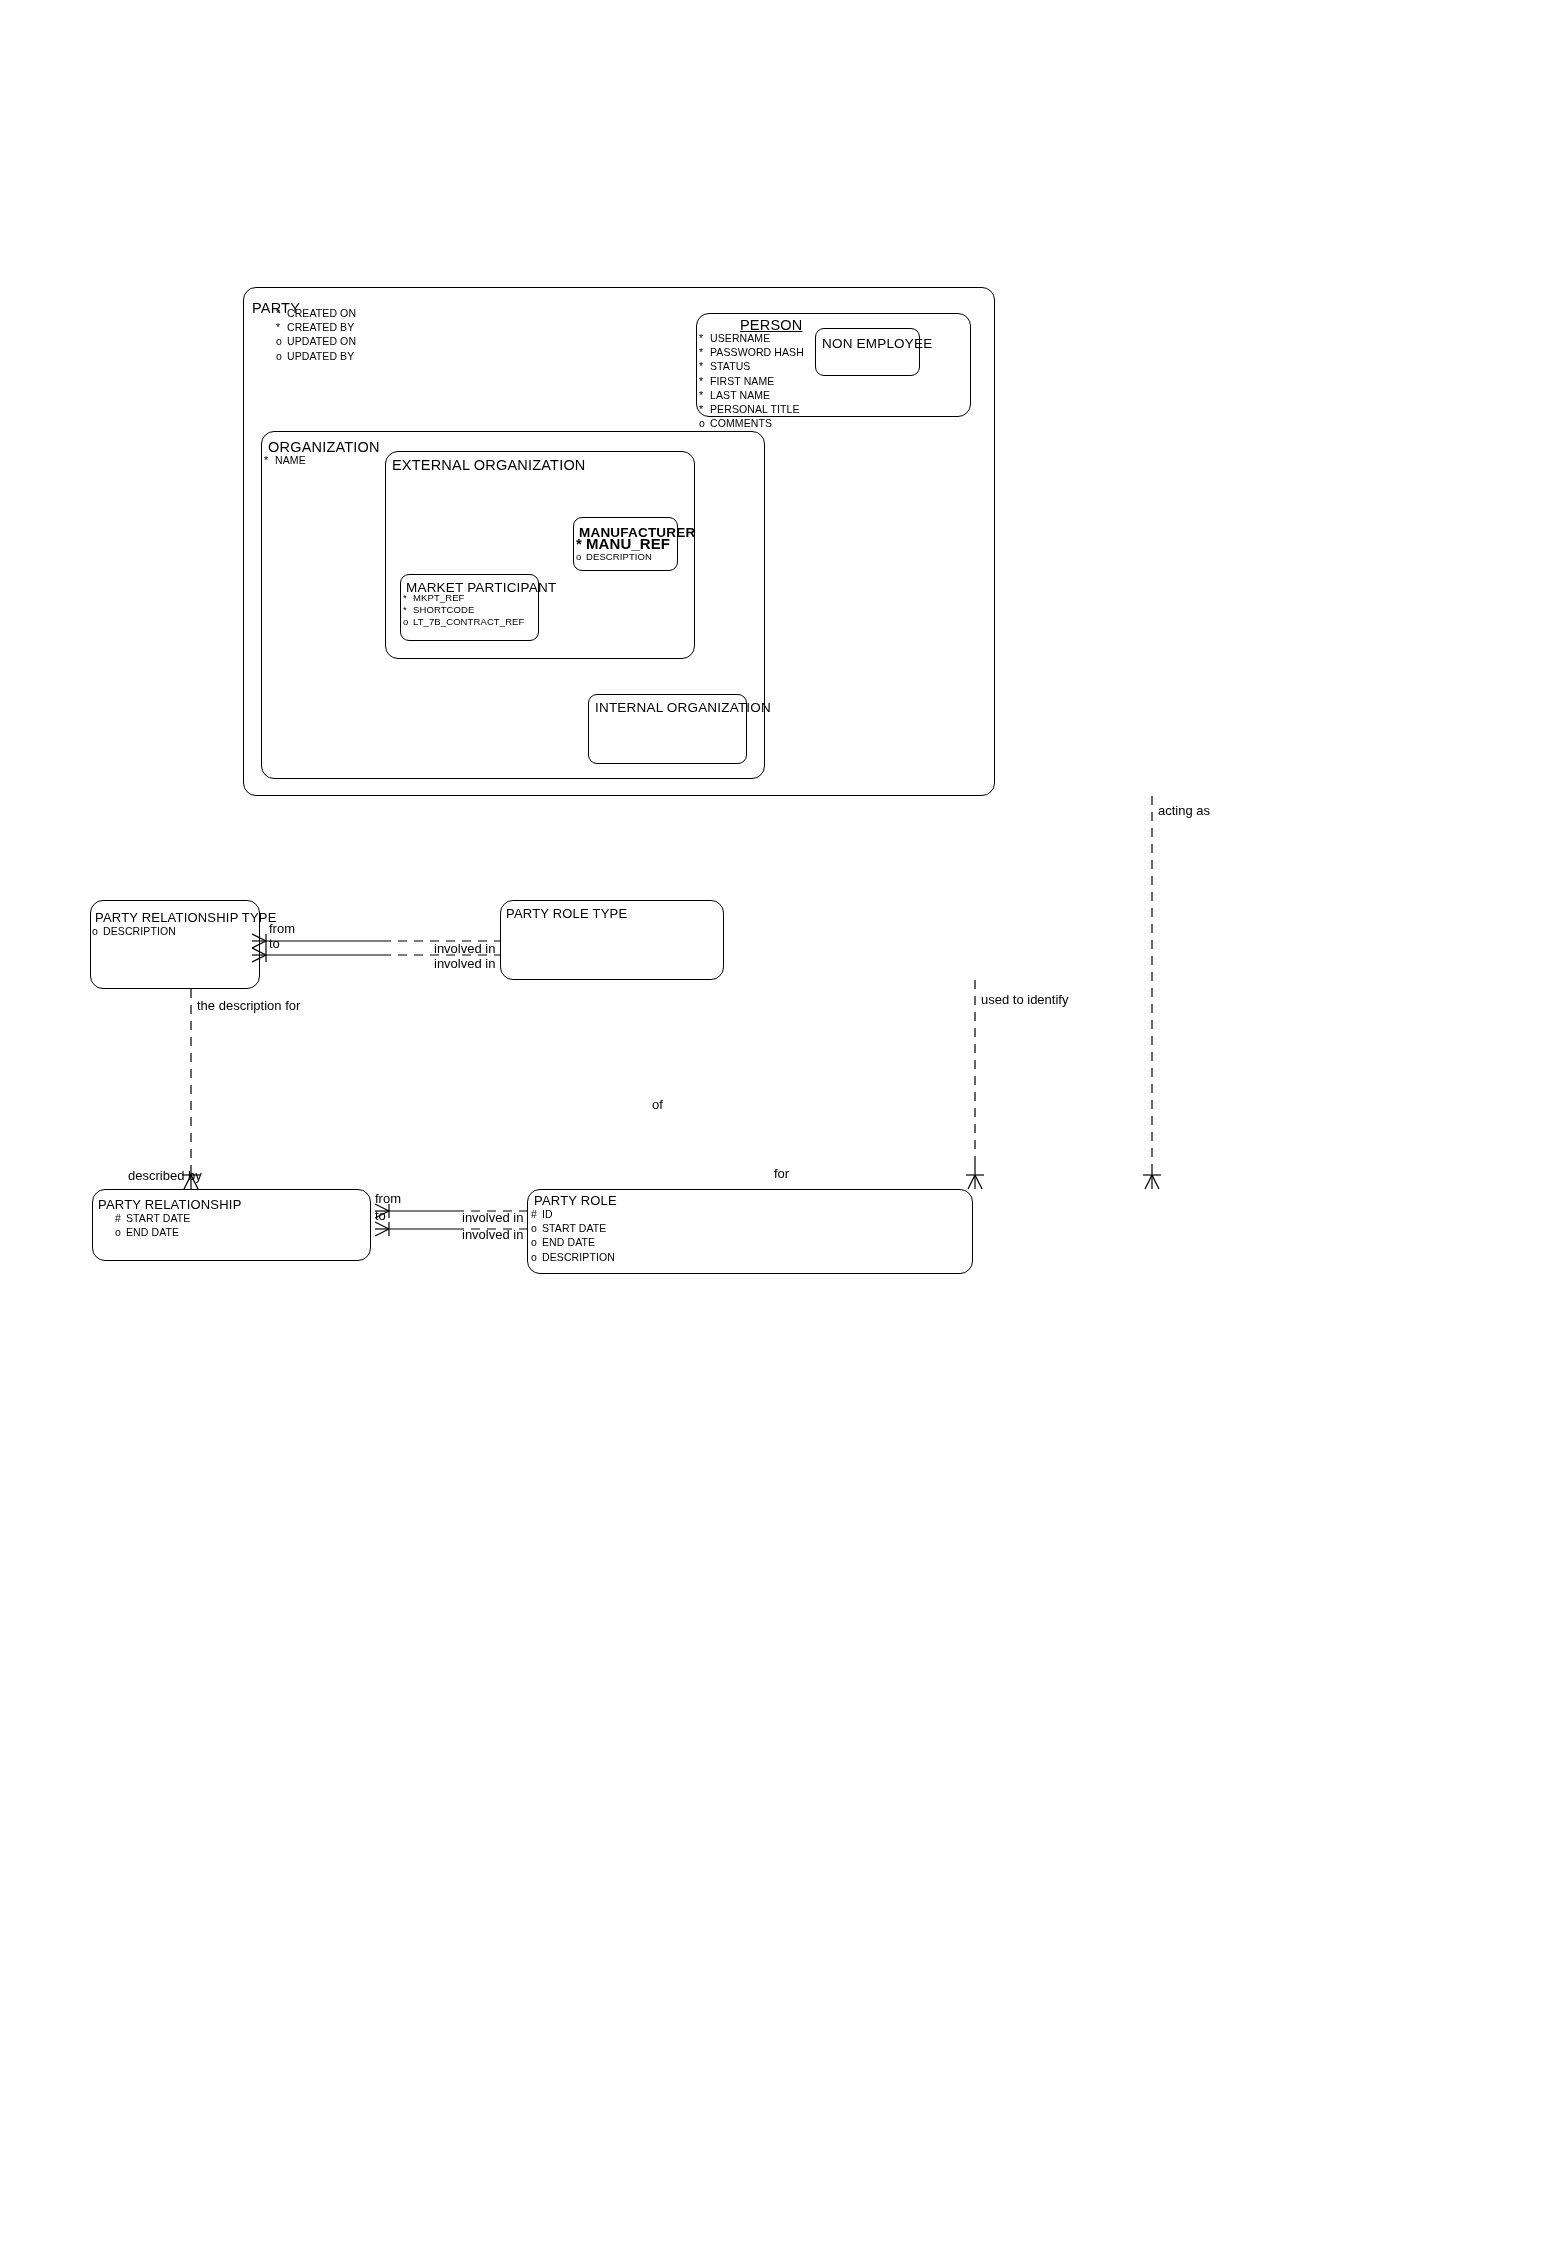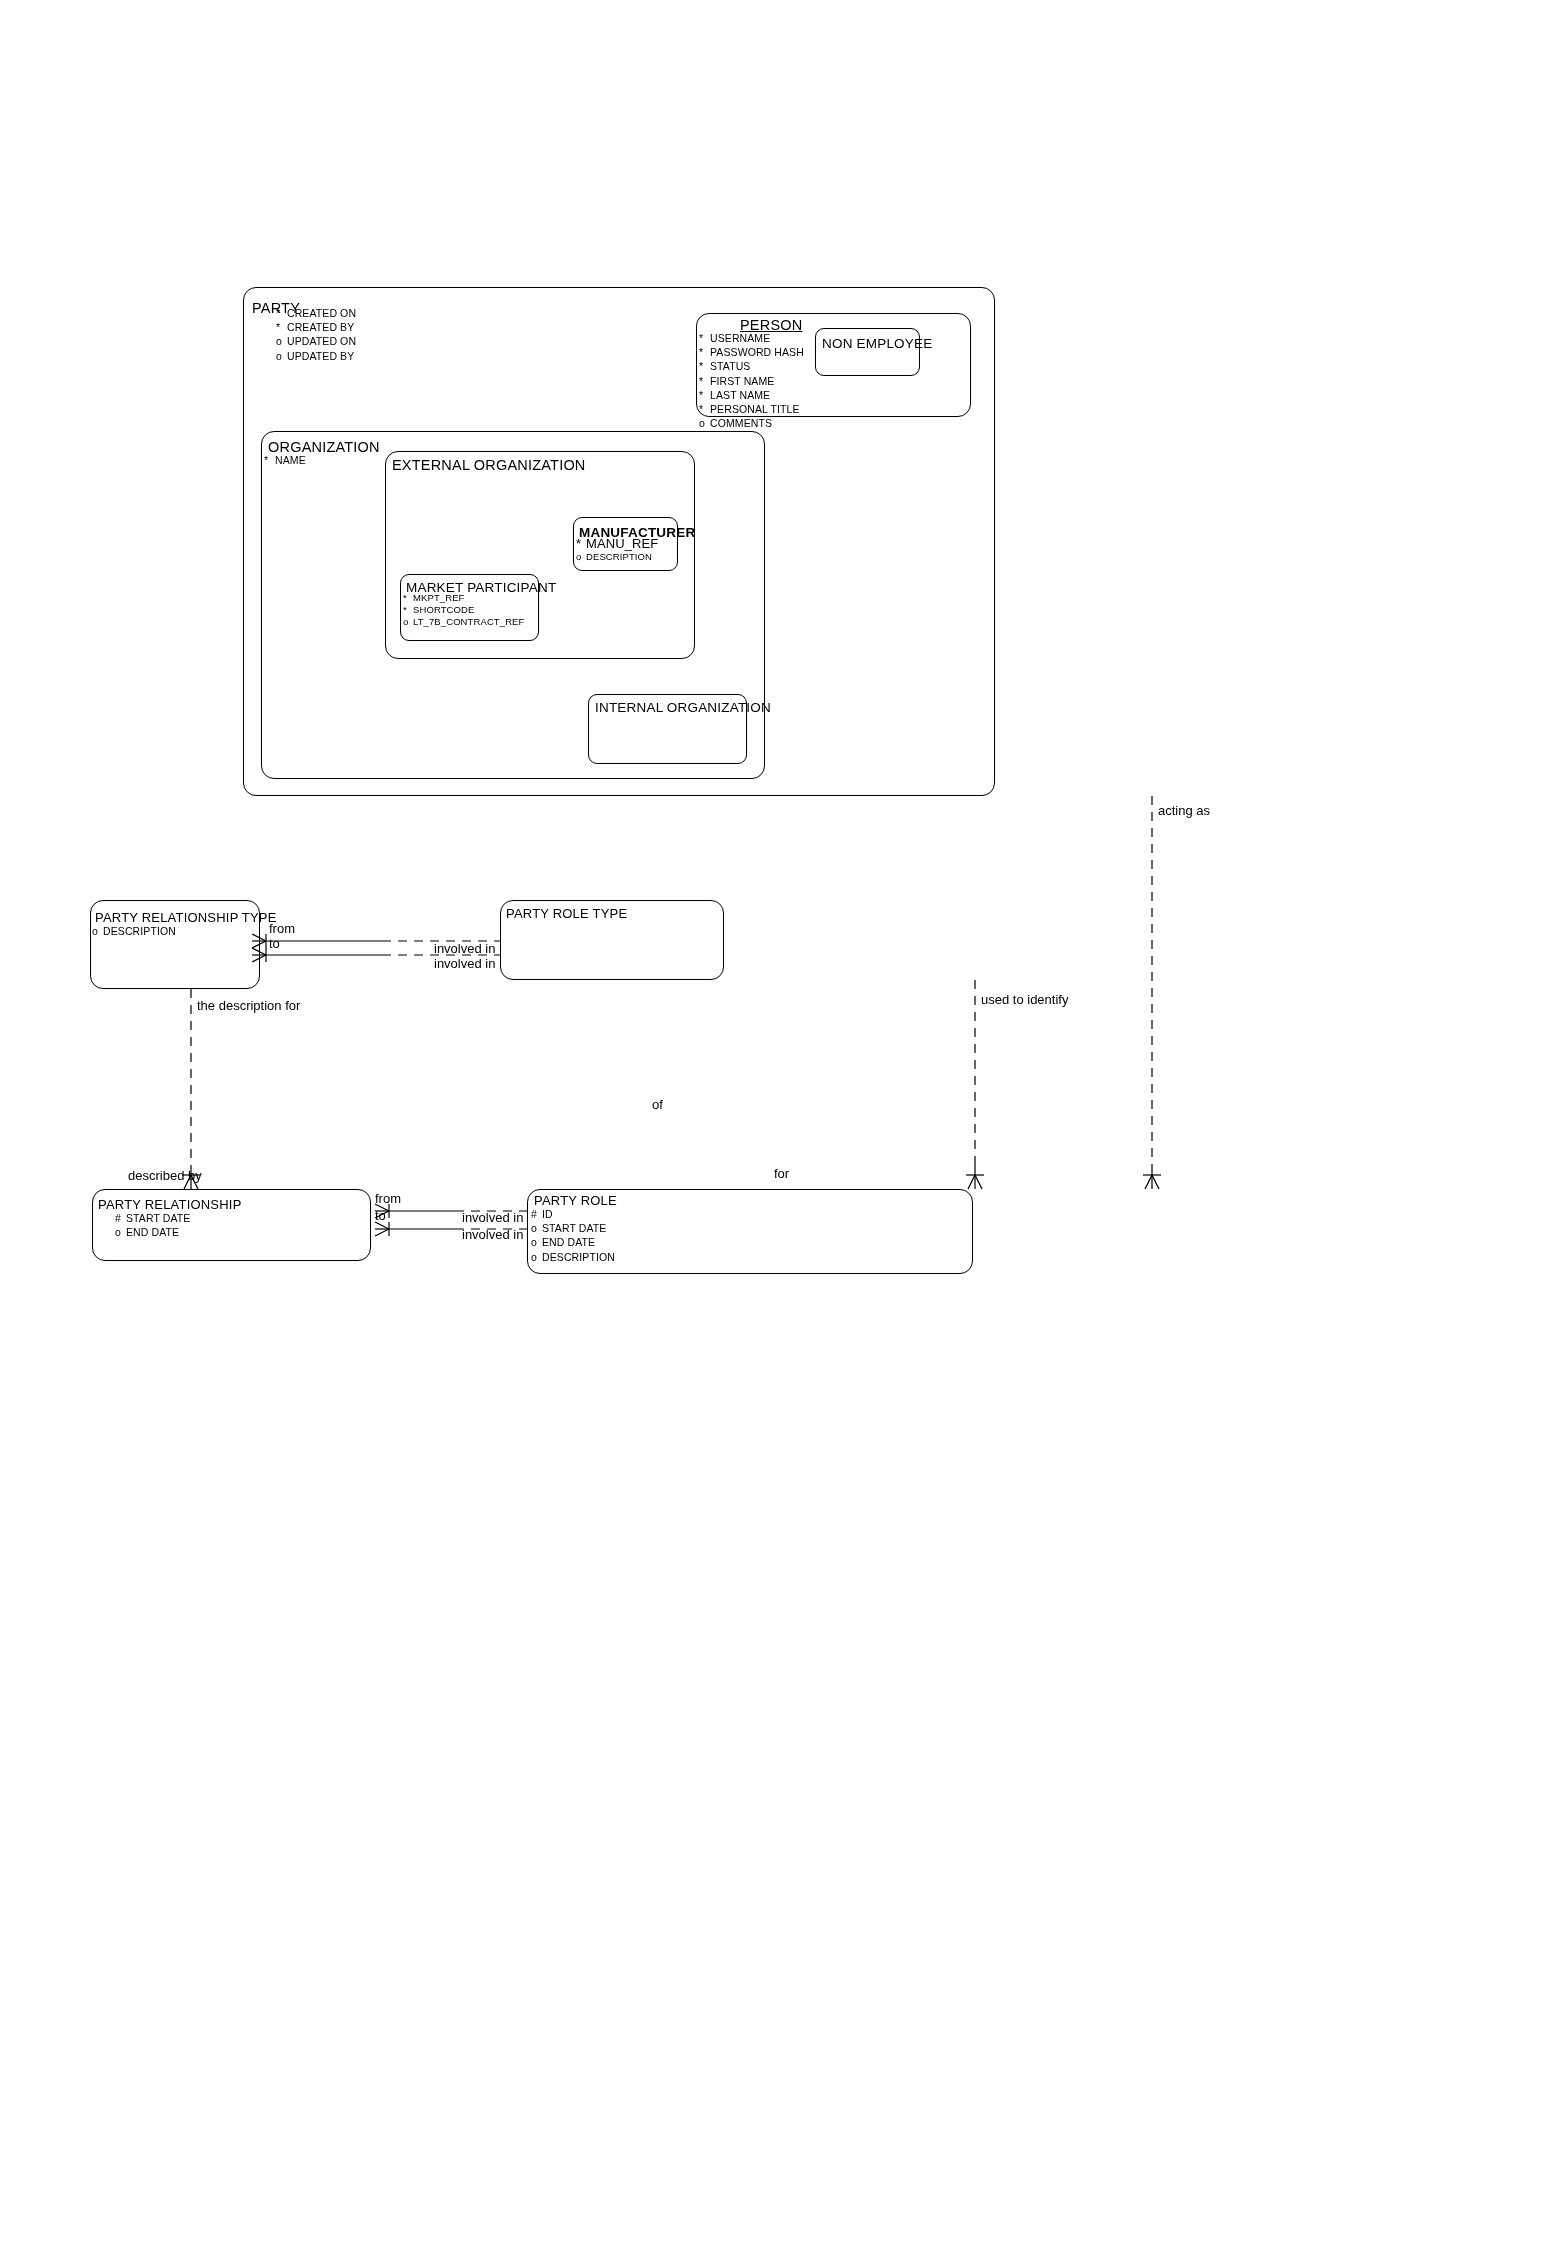--- a/index.html
+++ b/index.html
@@ -129,21 +129,21 @@
   </div>
 
   <div class="entity" style="left:385px; top:451px; width:310px; height:208px;">
   </div>
   <div class="ent-title" style="left:392px; top:458px;">EXTERNAL ORGANIZATION</div>
 
   <div class="entity" style="left:573px; top:517px; width:105px; height:54px; border-radius:9px;">
   </div>
   <div class="ent-title" style="left:579px; top:526px; font-size:13.5px;font-weight:bold;">MANUFACTURER</div>
   <div class="attr-list" style="left:576px; top:538px;">
-    <div class="attr" style="font-size:13px; line-height:12.5px;">
+    <div class="attr" style="font-size:15px; line-height:12.5px;font-weight:bold;">
       <span class="mark" style="width:10px;">*</span><span>MANU_REF</span>
     </div>
     <div class="attr" style="font-size:9.5px; line-height:12.5px;">
       <span class="mark" style="width:10px;">o</span><span>DESCRIPTION</span>
     </div>
   </div>
 
   <div class="entity" style="left:400px; top:574px; width:139px; height:67px; border-radius:9px;">
   </div>
   <div class="ent-title" style="left:406px; top:581px; font-size:13.5px;">MARKET PARTICIPANT</div>

